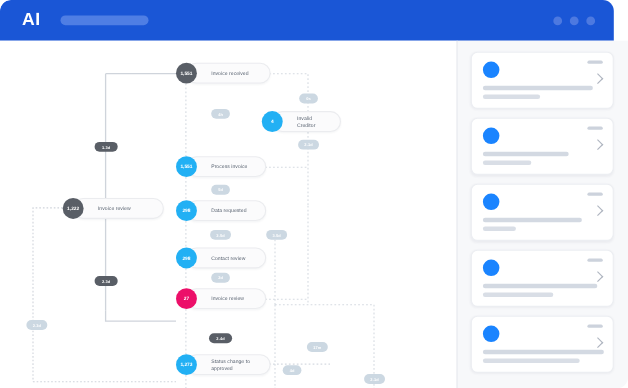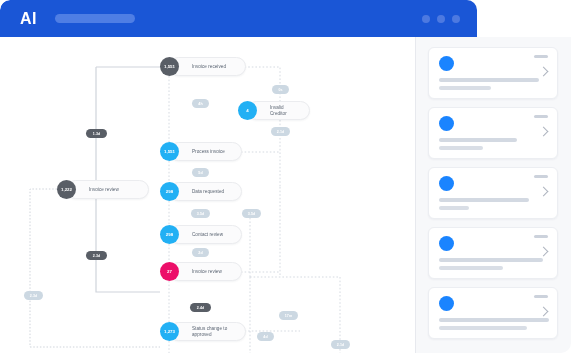--- a/index.html
+++ b/index.html
@@ -8,21 +8,21 @@
     font-family:"Liberation Sans","DejaVu Sans",sans-serif;
     -webkit-font-smoothing:antialiased;
   }
   .app{
     position:relative;width:571px;height:353px;
     background:#ffffff;border-radius:10px;overflow:hidden;
   }
 
   
   .header{
-    position:absolute;left:0;top:0;width:477px;height:37px;
+    position:absolute;left:0;top:0;width:558px;height:37px;
     background:#1a56d6;
     border-top-left-radius:10px;border-top-right-radius:10px;
   }
   .logo{
     position:absolute;left:20px;top:11px;
     color:#ffffff;font-size:16px;font-weight:700;letter-spacing:.5px;
     line-height:16px;
   }
   .header-bar{
     position:absolute;left:55px;top:14px;width:80px;height:9px;

